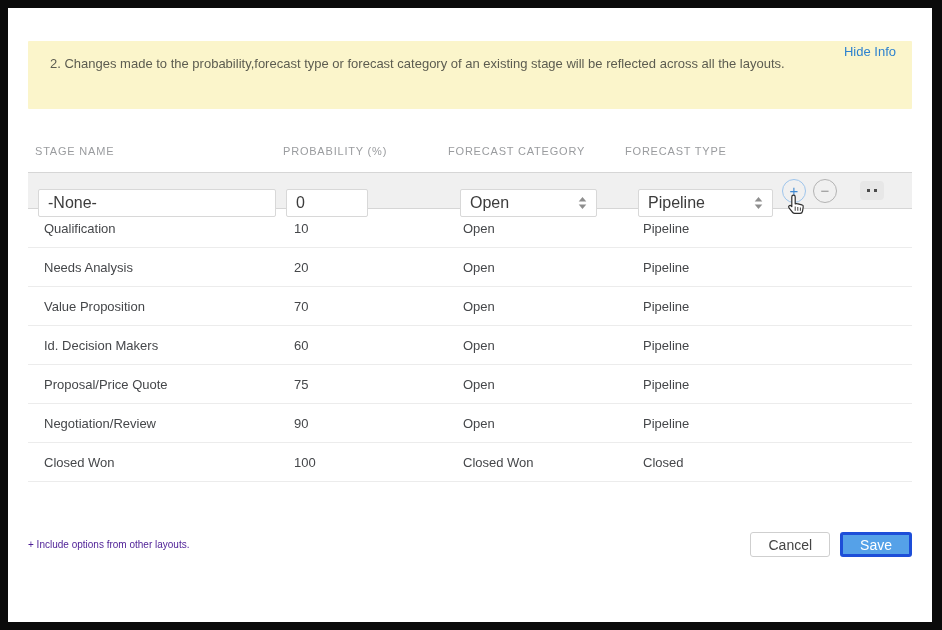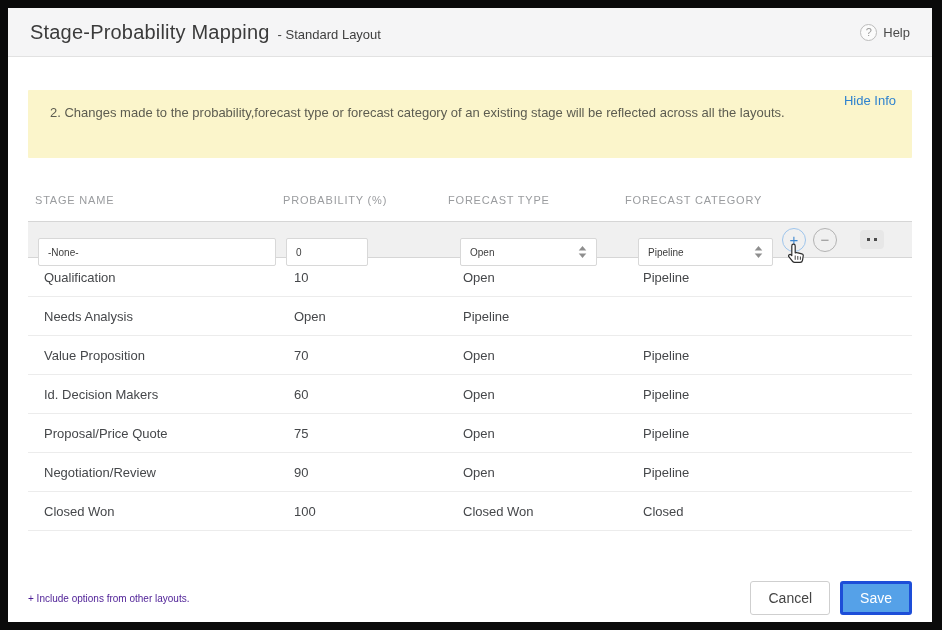--- a/index.html
+++ b/index.html
@@ -30,21 +30,21 @@
                text-decoration: none; cursor: pointer; }
 
   
   .thead { margin-top: 27px; height: 36px; padding: 9px 0 0 7px; display: grid;
            grid-template-columns: 248px 165px 177px 200px 1fr; }
   .th { font-size: 11px; font-weight: 500; color: #9a9c9f; letter-spacing: .8px; }
 
   .editor-row { height: 37px; background: #f0f0f0; border-top: 1px solid #d6d6d6; border-bottom: 1px solid #d6d6d6;
                 display: flex; align-items: center; position: relative; }
   .tbox { height: 28px; background: #ffffff; border: 1px solid #d8d8d8; border-radius: 2px;
-          font-size: 10px; color: #3c3c3c; padding: 0 9px; font-family: "Liberation Sans", sans-serif; margin-top: 25px; }
+          font-size: 16px; color: #3c3c3c; padding: 0 9px; font-family: "Liberation Sans", sans-serif; margin-top: 25px; }
   .stage-input { width: 238px; margin-left: 10px; }
   .prob-input  { width: 82px;  margin-left: 10px; }
   .selectbox { display: flex; align-items: center; justify-content: space-between; cursor: pointer; }
   .type-select { width: 137px; margin-left: 92px; }
   .cat-select  { width: 135px; margin-left: 41px; }
   .updown { width: 9px; height: 12px; flex: 0 0 9px; }
   .round-btn { width: 24px; height: 24px; border-radius: 50%; background: transparent;
                display: flex; align-items: center; justify-content: center;
                font-size: 15px; line-height: 1; cursor: pointer; }
   .add-btn { margin-left: 9px; border: 1px solid #9ec5ec; color: #3e88d1; }
@@ -55,52 +55,44 @@
   .cursor-icon { position: absolute; left: 757px; top: 21px; width: 21px; height: 24px; z-index: 5; pointer-events: none; }
 
   .trow { height: 39px; display: grid; grid-template-columns: 250px 169px 180px 200px 1fr;
           align-items: center; padding-left: 16px; border-bottom: 1px solid #ececec; cursor: pointer; }
   .td { font-size: 13px; color: #45474a; }
 
   
   .footer { margin-top: 50px; display: flex; align-items: center; }
   .include-link { font-size: 10px; color: #4c1d95; text-decoration: none; cursor: pointer; }
   .footer-btns { margin-left: auto; display: flex; gap: 10px; }
-  .btn { height: 34px; border-radius: 3px; font-size: 14px; padding: 0 17px; cursor: pointer;
+  .btn { height: 25px; border-radius: 3px; font-size: 14px; padding: 0 17px; cursor: pointer;
          font-family: "Liberation Sans", sans-serif; }
   .cancel-btn { background: #ffffff; border: 1px solid #cfcfcf; color: #444444; }
   .save-btn { background: #55a1e8; border: 3px solid #1d4ed8; color: #ffffff; }
 </style>
 </head>
 <body>
 
 <div class="frame">
   <div class="window">
 
-    <div class="topbar">
-      <span class="title">Stage-Probability Mapping</span>
-      <span class="subtitle">- Standard Layout</span>
-      <div class="help">
-        <span class="help-circle">?</span>
-        <span class="help-label">Help</span>
-      </div>
-    </div>
 
     <div class="content">
 
       <div class="info-box">
         <div class="info-line">2. Changes made to the probability,forecast type or forecast category of an existing stage will be reflected across all the layouts.</div>
         <a class="hide-info">Hide Info</a>
       </div>
 
       <div class="thead">
         <div class="th">STAGE NAME</div>
         <div class="th">PROBABILITY (%)</div>
+        <div class="th">FORECAST CATEGORY</div>
         <div class="th">FORECAST TYPE</div>
-        <div class="th">FORECAST CATEGORY</div>
         <div class="th"></div>
       </div>
 
       <div class="editor-row">
         <input class="tbox stage-input" type="text" value="-None-" style="">
         <input class="tbox prob-input" type="text" value="0" style="">
         <div class="tbox selectbox type-select">
           <span>Open</span>
           <svg class="updown" viewBox="0 0 9 13">
             <path d="M4.5 0 L8.6 5 H0.4 Z" fill="#8e8e8e"></path>
@@ -131,20 +123,21 @@
       </div>
 
       <div class="trow">
         <div class="td">Qualification</div>
         <div class="td">10</div>
         <div class="td">Open</div>
         <div class="td">Pipeline</div>
       </div>
       <div class="trow">
         <div class="td">Needs Analysis</div>
+        <div class="td">20</div>
         <div class="td">Open</div>
         <div class="td">Pipeline</div>
       </div>
       <div class="trow">
         <div class="td">Value Proposition</div>
         <div class="td">70</div>
         <div class="td">Open</div>
         <div class="td">Pipeline</div>
       </div>
       <div class="trow">

